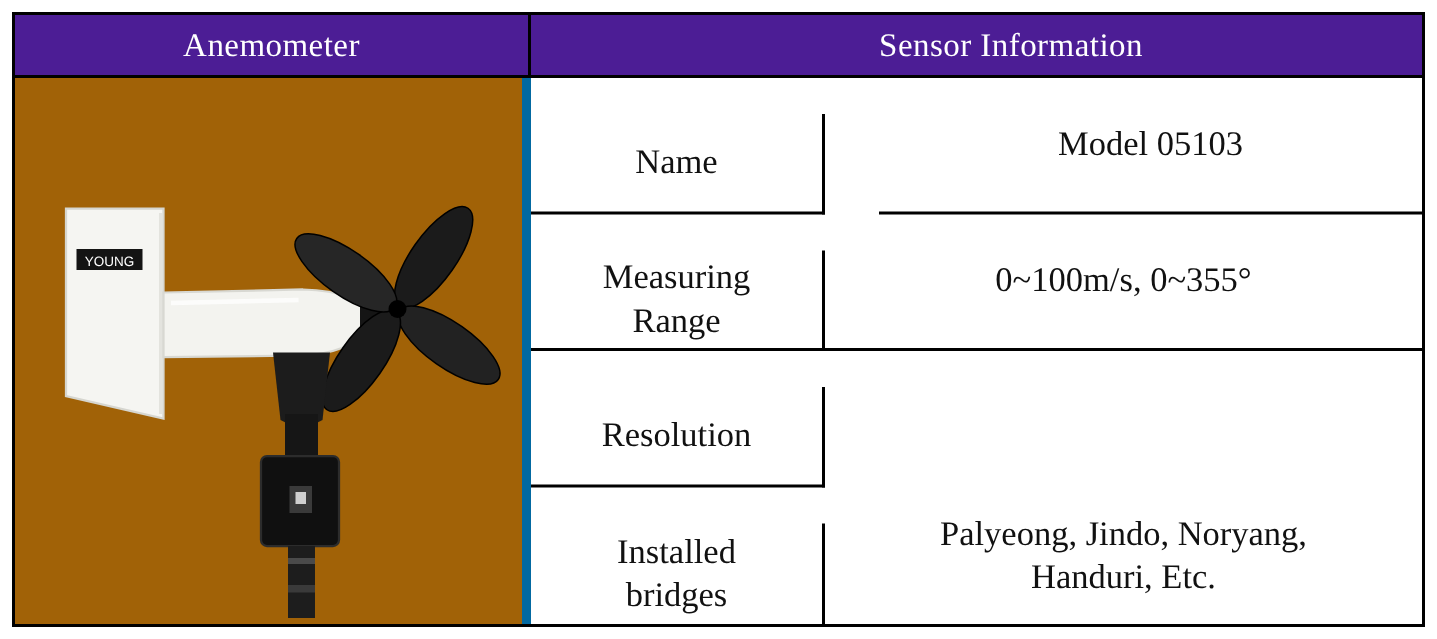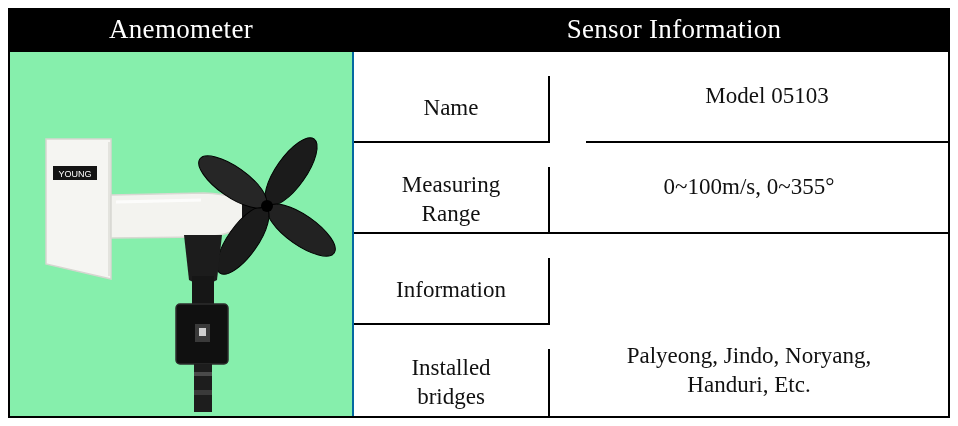--- a/index.html
+++ b/index.html
@@ -15,27 +15,27 @@
     display:grid;
     grid-template-columns:344px 196px 1fr;
     grid-template-rows:42px repeat(4,1fr);
   }
   .cell{
     display:flex;align-items:center;justify-content:center;
     box-sizing:border-box;text-align:center;
     font-size:23px;line-height:1.25;
   }
   .hdr{
-    background:#000000;color:#ffffff;
+    background:#4c1d95;color:#ffffff;
     border-bottom:2px solid #000000;
-    font-size:27px;letter-spacing:0.3px;
+    font-size:22px;letter-spacing:0.3px;
   }
   .hdr-left{grid-area:1/1/2/2;border-right:2px solid #000000;}
   .hdr-right{grid-area:1/2/2/4;padding-left:46px;}
-  .img-cell{grid-area:2/1/6/2;border-right:2px solid #0369a1;background:#86efac;}
+  .img-cell{grid-area:2/1/6/2;border-right:6px solid #0369a1;background:#a16207;}
   .label-cell{border-right:2px solid #000000;margin-top:24px;}
   .rule{border-bottom:2px solid #000000;}
   .label-cell span{display:inline-block;max-width:130px;}
   .value-cell span{display:inline-block;max-width:310px;}
   .r2l{grid-area:2/2/3/3;} .r2v{grid-area:2/3/3/4;margin-left:36px;}
   .r3l{grid-area:3/2/4/3;} .r3v{grid-area:3/3/4/4;}
   .r4l{grid-area:4/2/5/3;} .r4v{grid-area:4/3/5/4;}
   .r5l{grid-area:5/2/6/3;font-family:Liberation Serif, serif;} .r5v{grid-area:5/3/6/4;}
   svg{display:block;}
 </style>
@@ -102,21 +102,21 @@
     </div>
 
     <div class="cell label-cell rule r3l">
       <span>Measuring Range</span>
     </div>
     <div class="cell value-cell rule r3v">
       <span>0~100m/s, 0~355°</span>
     </div>
 
     <div class="cell label-cell rule r4l">
-      <span>Information</span>
+      <span>Resolution</span>
     </div>
 
     <div class="cell label-cell r5l">
       <span>Installed bridges</span>
     </div>
     <div class="cell value-cell r5v">
       <span>Palyeong, Jindo, Noryang, Handuri, Etc.</span>
     </div>
 
   </div>

